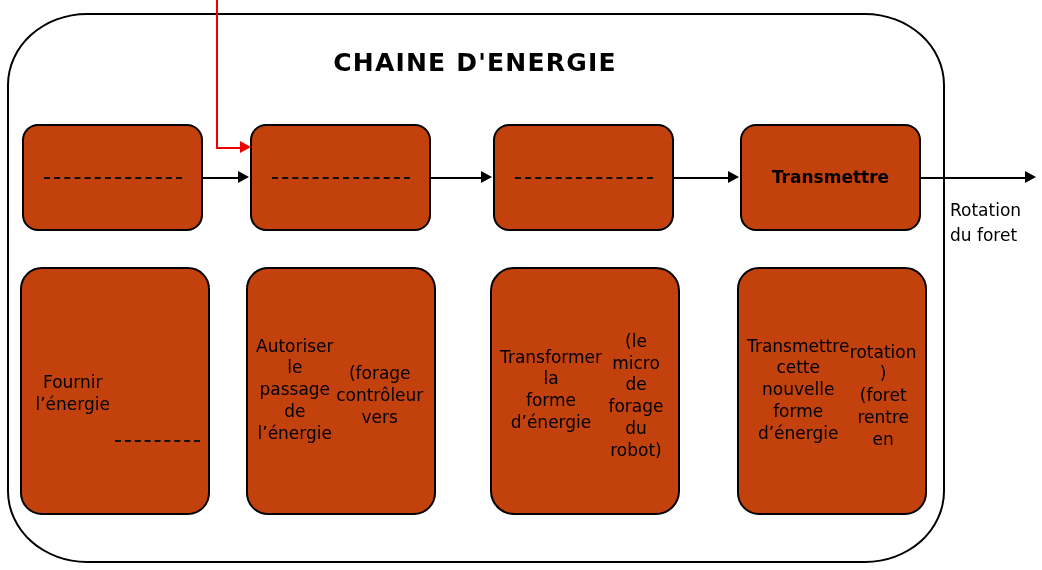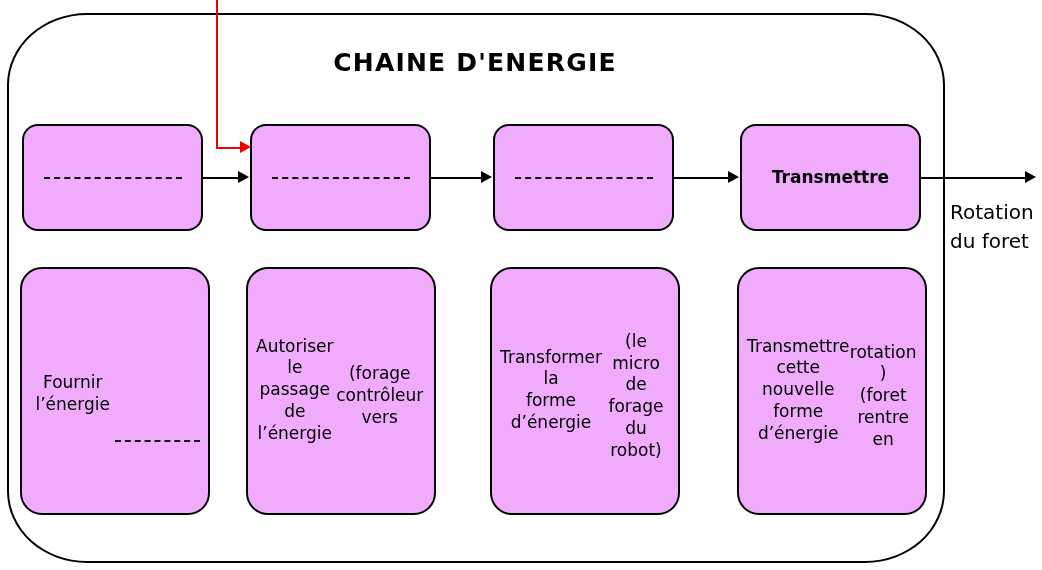--- a/index.html
+++ b/index.html
@@ -45,21 +45,21 @@
     color: #000000;
     font-family: "DejaVu Sans", sans-serif;
   }
 
   
   .fn-box {
     position: absolute;
     border: 2px solid #000000;
     border-radius: 16px;
     box-sizing: border-box;
-    background: #f0abfc;
+    background: #c2410c;
   }
   .fn-box.top {
     height: 107px;
     width: 181px;
     top: 124px;
     display: flex;
     align-items: center;
     justify-content: center;
   }
   .fn-box.bottom {
@@ -130,21 +130,21 @@
     border-top: 6.5px solid transparent;
     border-bottom: 6.5px solid transparent;
     border-left: 11px solid #ee0000;
   }
 
   
   .output-label {
     position: absolute;
     left: 950px;
     top: 198px;
-    font-size: 20px;
+    font-size: 17px;
     line-height: 1.45;
     color: #000000;
     white-space: nowrap;
     font-family: "DejaVu Sans", sans-serif;
   }
 </style>
 </head>
 <body>
 
 <div id="canvas">
@@ -200,21 +200,21 @@
       <div class="box-label">Autoriser le</div>
       <div class="box-label">passage de</div>
       <div class="box-label">l’énergie</div>
     </div>
     <div class="para">
       <div class="box-label">(forage</div>
       <div class="box-label">contrôleur vers</div>
     </div>
   </div>
 
-  <div class="fn-box bottom" style="left:490px;">
+  <div class="fn-box bottom" style="left:490px;border-radius:24px;">
     <div class="para">
       <div class="box-label">Transformer la</div>
       <div class="box-label">forme d’énergie</div>
     </div>
     <div class="para">
       <div class="box-label">(le micro de</div>
       <div class="box-label">forage du</div>
       <div class="box-label">robot)</div>
     </div>
   </div>

